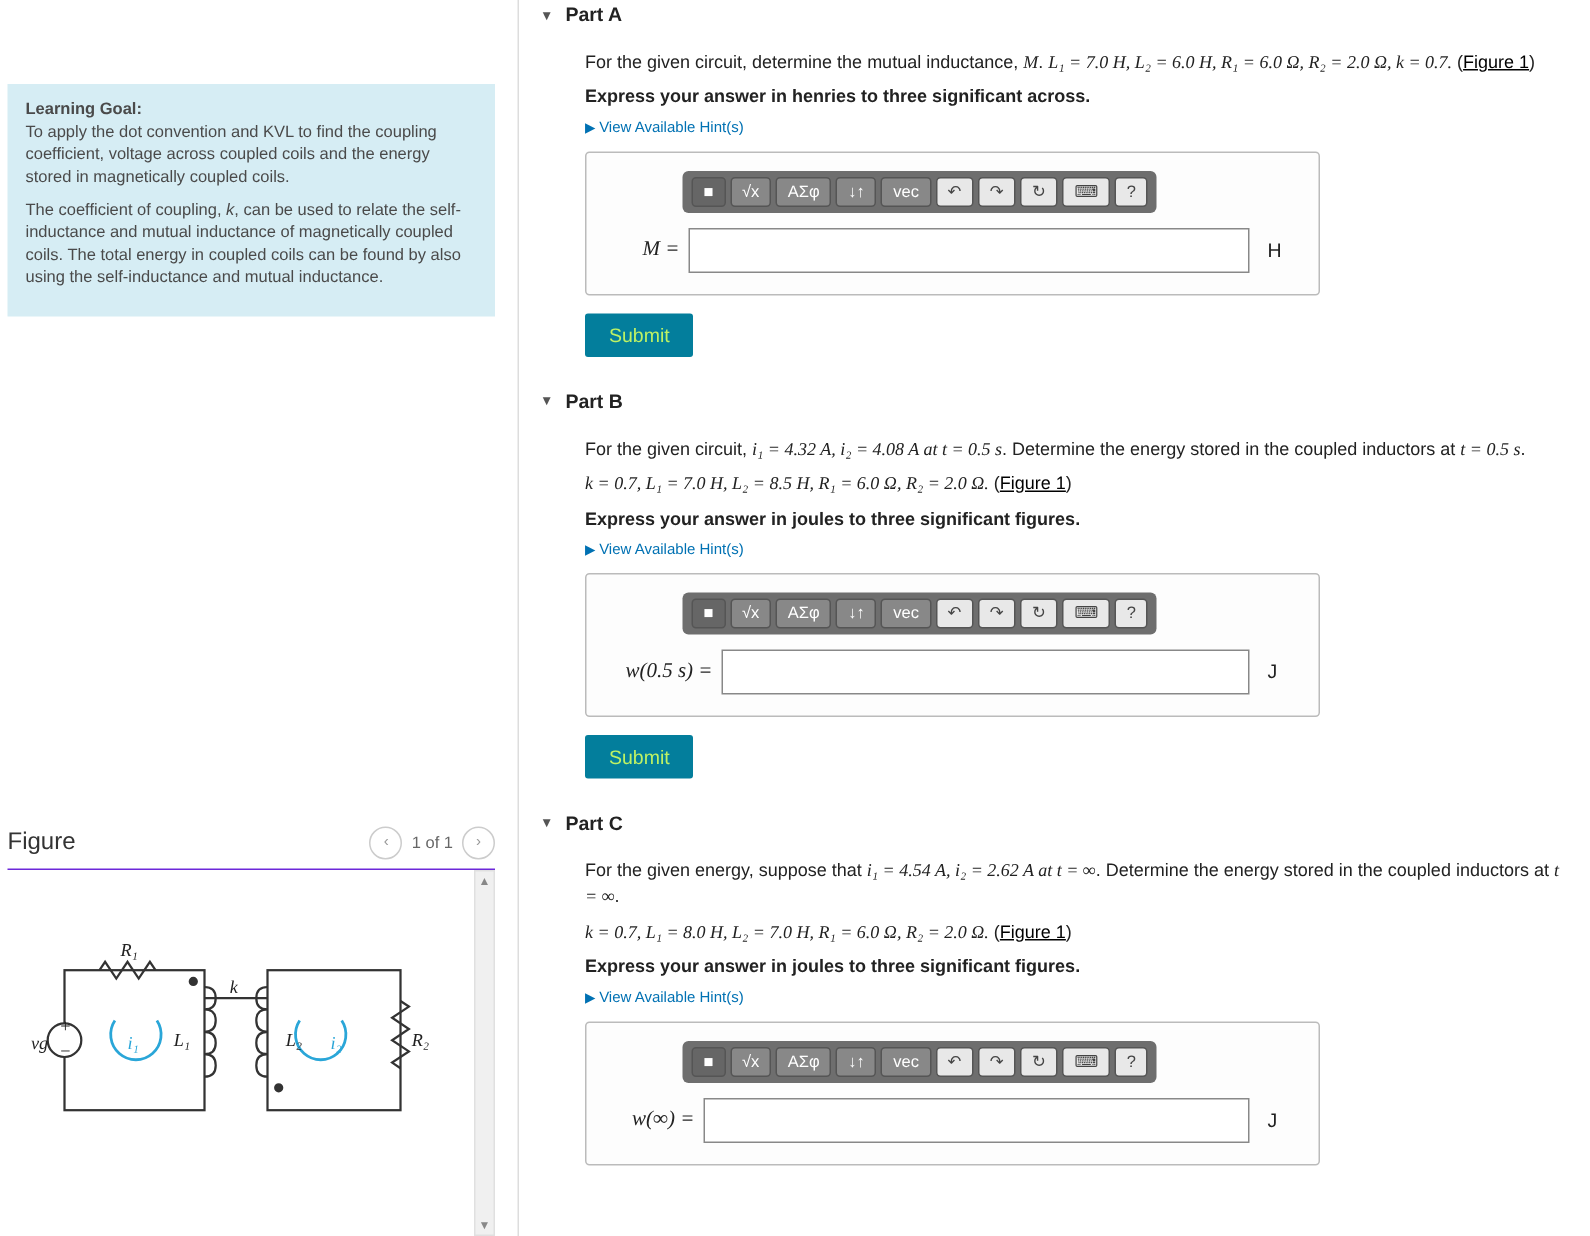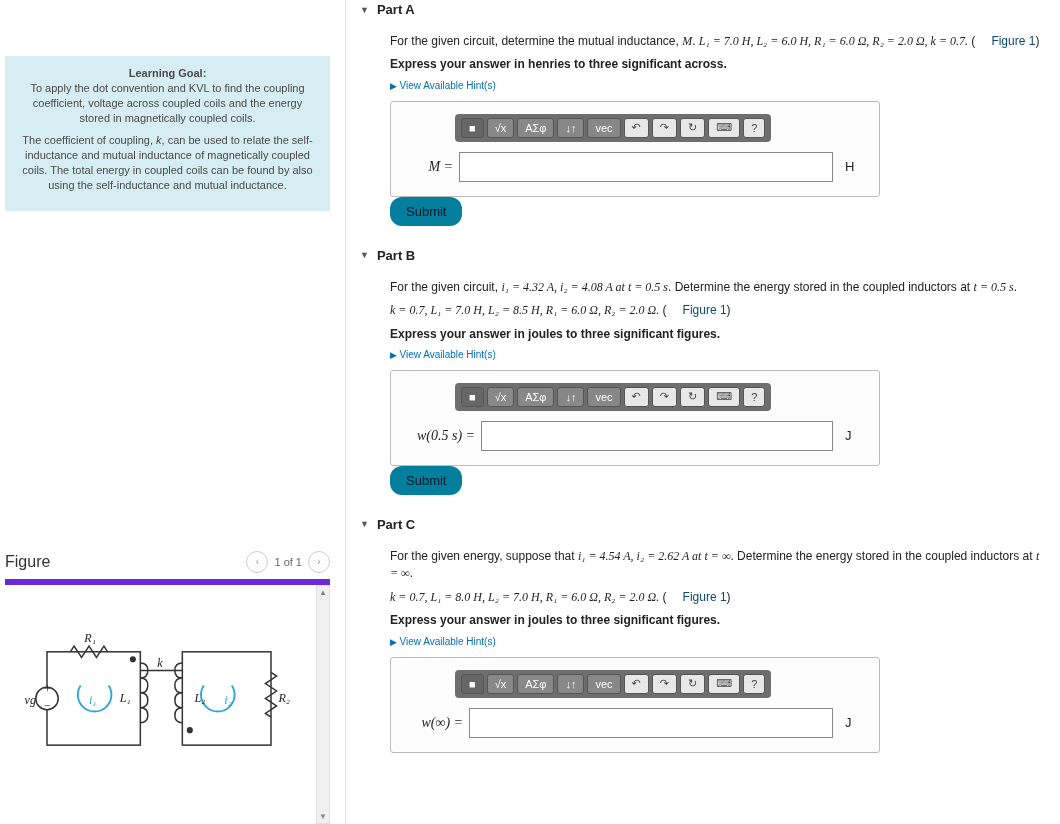--- a/index.html
+++ b/index.html
@@ -1,51 +1,51 @@
 <!DOCTYPE html>
 <html><head>
 <meta charset="utf-8">
 <style>
   body { margin:0; font-family: Arial, Helvetica, sans-serif; font-size:12px; color:#333; background:#fff; }
   .page { display:flex; width:1060px; height:824px; overflow:hidden; }
-  .leftcol { width:340px; padding:0 10px 0 5px; box-sizing:border-box; display:flex; flex-direction:column;text-align:center; }
+  .leftcol { width:340px; padding:0 10px 0 5px; box-sizing:border-box; display:flex; flex-direction:column; }
   .divider { width:10px; display:flex; align-items:center; justify-content:center; }
   .divider-line { width:1px; background:#ddd; height:100%; }
   .rightcol { flex:1; padding:0 10px 0 10px; box-sizing:border-box; overflow:hidden; }
   .goalbox { background:#d6edf4; padding:10px 12px; font-size:11px; line-height:1.35; color:#4a4a4a; margin-top:56px;}
   .goalbox strong { font-weight:bold; }
   .goalbox p { margin:0 0 8px 0; }
   .goalbox .ital { font-style:italic; }
-  .figheader { display:flex; align-items:center; justify-content:space-between; margin-top:340px; padding-bottom:6px; border-bottom:6px solid #6d28d9;}
+  .figheader { display:flex; align-items:center; justify-content:space-between; margin-top:340px; padding-bottom:6px; border-bottom:1px solid #6d28d9;}
   .figheader h3 { font-size:16px; font-weight:normal; color:#333; margin:0;}
   .navbx { display:flex; align-items:center; gap:6px; font-size:11px; color:#666;}
   .circbtn { width:20px; height:20px; border:1px solid #ccc; border-radius:50%; display:flex; align-items:center; justify-content:center; color:#999; font-size:10px;}
   .figbody { flex:1; display:flex; position:relative;}
   .figscroll { width:12px; background:#f0f0f0; border:1px solid #e0e0e0; position:relative; margin-left:4px;}
   .figscroll .up,.figscroll .dn{ position:absolute; left:0; right:0; height:14px; display:flex;align-items:center;justify-content:center;font-size:8px;color:#888;}
   .figscroll .up{top:0;} .figscroll .dn{bottom:0;}
   .circuit { flex:1; padding:40px 10px 15px 10px; }
   .part { margin-bottom:22px; }
   .part-h { display:flex; align-items:center; gap:8px; font-weight:bold; font-size:13px; color:#222; margin:2px 0 16px 0;}
   .part-h .caret { font-size:9px; color:#555;}
   .pbody { padding-left:30px; font-size:12px; color:#222; }
   .pbody p { margin:0 0 6px 0; line-height:1.45;}
   .hintlnk { color:#0071b3; font-size:10px; cursor:pointer; margin:4px 0 10px 0; display:block;}
   .hintlnk::before { content:"▶ "; font-size:9px; color:#0071b3;}
-  .figlnk { color:#0c4a6e; cursor:pointer;margin-left:16px;}
+  .figlnk { color:#000000; text-decoration:underline; cursor:pointer;}
   .ansbox { border:1px solid #bbb; border-radius:3px; padding:10px 14px 14px 14px; width:460px; background:#fdfdfd;}
   .toolbar { background:#6e6e6e; border-radius:4px; padding:4px 6px; display:inline-flex; gap:3px; margin:2px 0 10px 50px;}
   .tbtn { background:#888; border:1px solid #555; border-radius:3px; color:#fff; font-size:11px; padding:3px 7px; display:flex; align-items:center; justify-content:center; min-width:22px; height:20px; box-sizing:border-box;}
   .tbtn.light { background:#e8e8e8; color:#444;}
   .tbtn.mark { background:#666;}
   .eqrow { display:flex; align-items:center; gap:6px; font-style:italic; font-family:'Times New Roman',serif; font-size:14px;}
   .eqrow .lbl { min-width:48px; text-align:right; color:#222;}
   .eqrow input { flex:1; height:24px; border:1px solid #888; padding:2px 4px; font-size:13px;}
   .eqrow .unit { font-style:normal; font-family:Arial; font-size:13px; margin-left:6px; min-width:20px;}
-  .submit { background:#037e9c; color:#0f172a; border:none; padding:7px 16px; font-size:13px; border-radius:12px; margin-top:0; cursor:pointer;}
+  .submit { background:#037e9c; color:#bef264; border:none; padding:7px 16px; font-size:13px; border-radius:2px; margin-top:12px; cursor:pointer;}
   .mathi { font-style:italic; font-family:'Times New Roman',serif;}
   
   .circuit svg { width:280px; height:160px; }
 </style>
 </head>
 <body>
 
 <div class="page">
 
   <div class="leftcol">

